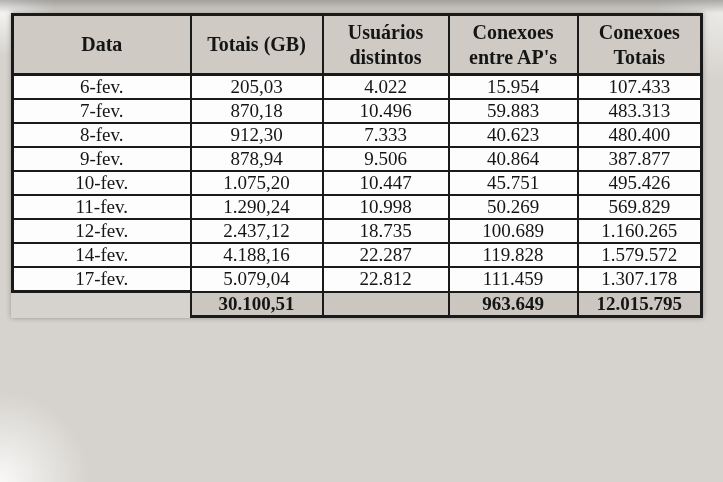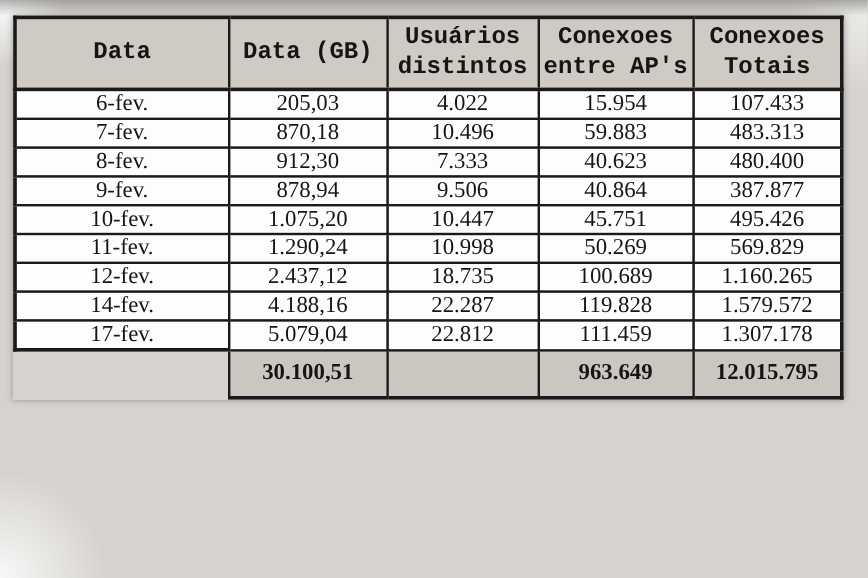--- a/index.html
+++ b/index.html
@@ -36,37 +36,37 @@
   col.c3 { width: 129px; }
   col.c4 { width: 124px; }
   th, td {
     border: 2px solid #1a1a1a;
     text-align: center;
     vertical-align: middle;
     color: #151515;
     padding: 0 2px;
     overflow: hidden;
   }
-  thead tr { height: 60px; font-family: Liberation Mono, monospace; }
+  thead tr { height: 60px; }
   thead th {
     background: #cfcbc4;
     font-weight: bold;
     font-size: 20px;
     line-height: 1.22;
     border-top-width: 3px;
     border-bottom-width: 3px;
     white-space: normal;
   }
   tbody tr { height: 17px; }
   tbody td {
     background: #fdfdfd;
     font-size: 19px;
     white-space: nowrap;
   }
-  tfoot tr { height: 40px; }
+  tfoot tr { height: 25px; }
   tfoot td {
     background: #cbc7c0;
     font-weight: bold;
     font-size: 19px;
     border-bottom-width: 3px;
     white-space: nowrap;
   }
   th:first-child, td:first-child { border-left-width: 3px; }
   th:last-child, td:last-child { border-right-width: 3px; }
   tbody tr:last-child td:first-child { border-bottom-width: 3px; }
@@ -84,21 +84,21 @@
     <colgroup>
       <col class="c0">
         <col class="c1">
         <col class="c2">
         <col class="c3">
         <col class="c4">
     </colgroup>
     <thead>
       <tr id="header-row">
           <th>Data</th>
-          <th>Data (GB)</th>
+          <th>Totais (GB)</th>
           <th>Usuários distintos</th>
           <th>Conexoes entre AP's</th>
           <th>Conexoes Totais</th>
         </tr>
     </thead>
     <tbody id="body-rows">
         <tr>
           <td>6-fev.</td>
           <td>205,03</td>
           <td>4.022</td>

